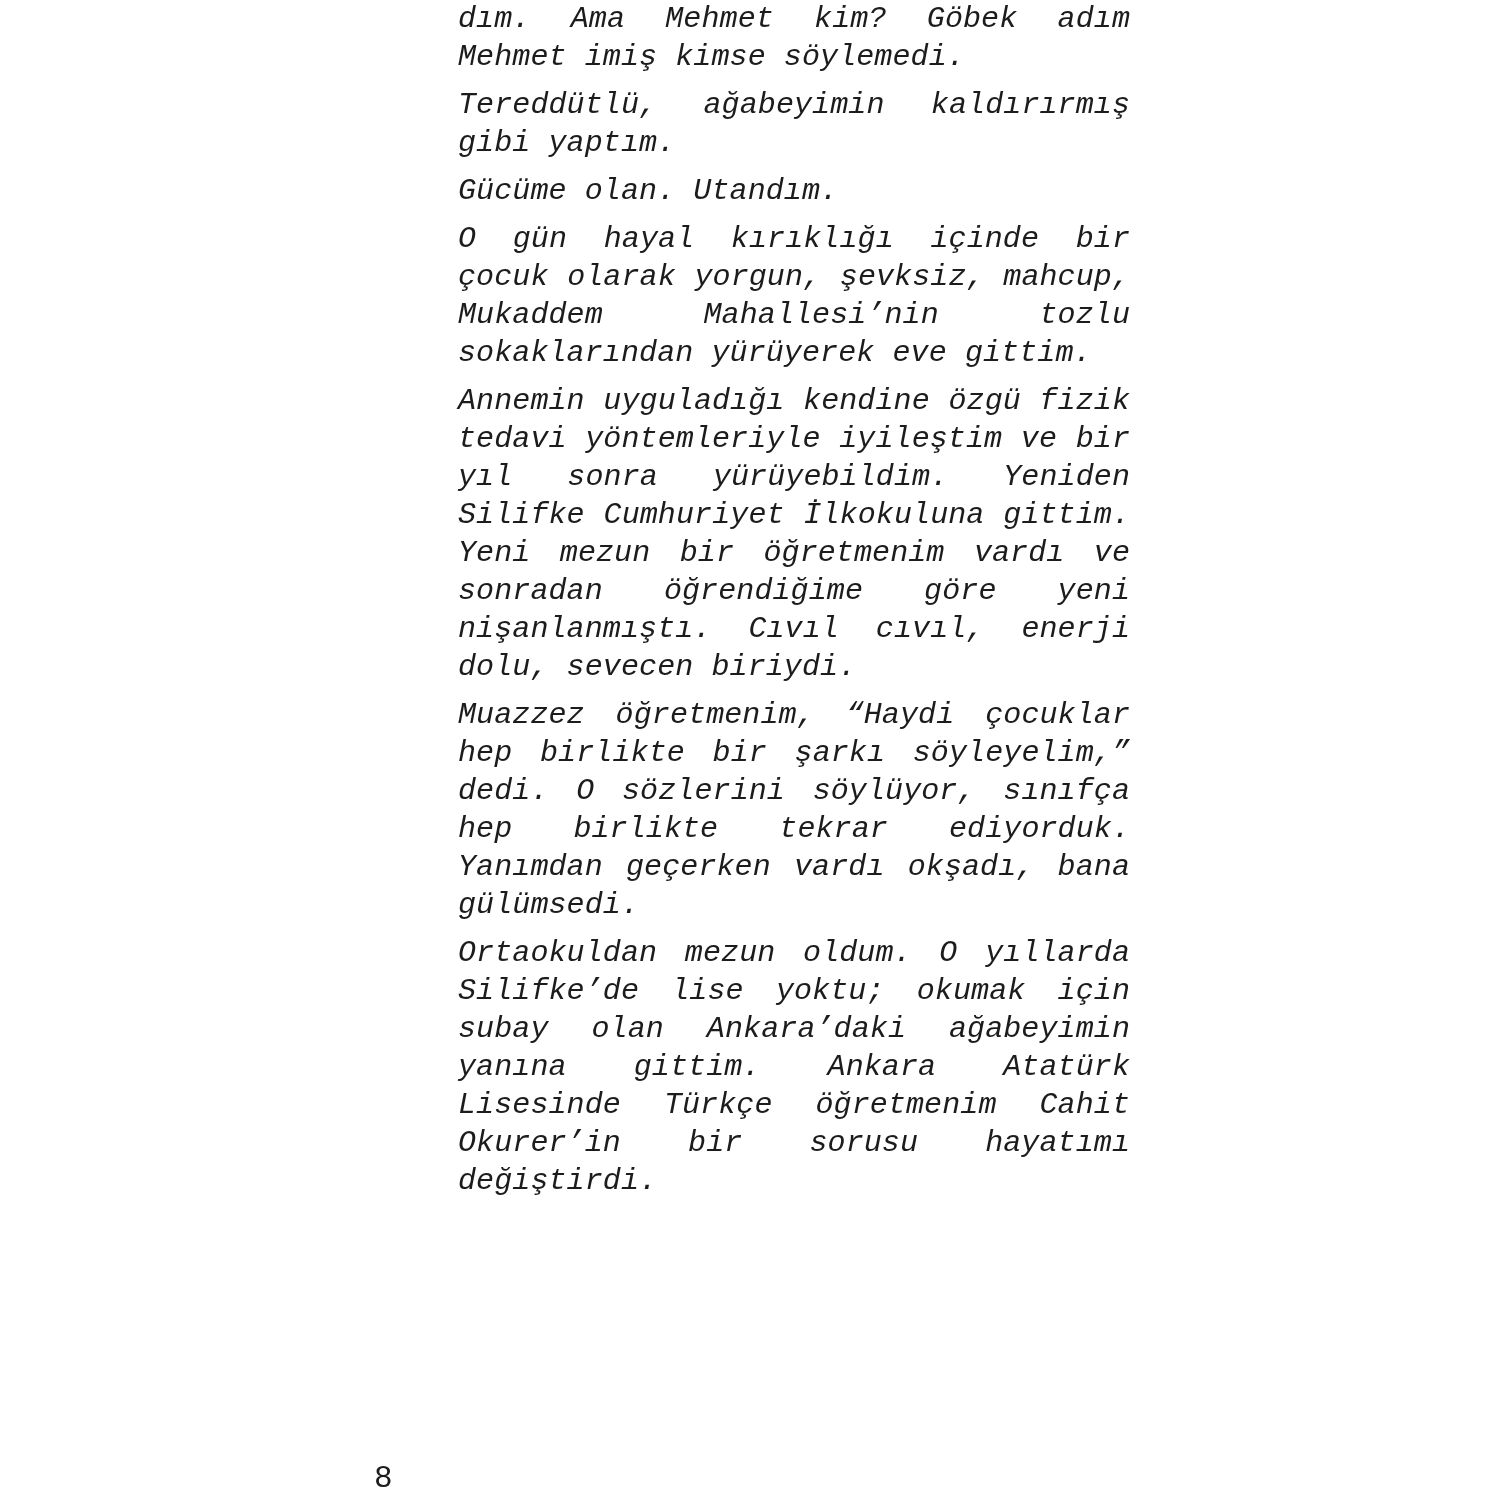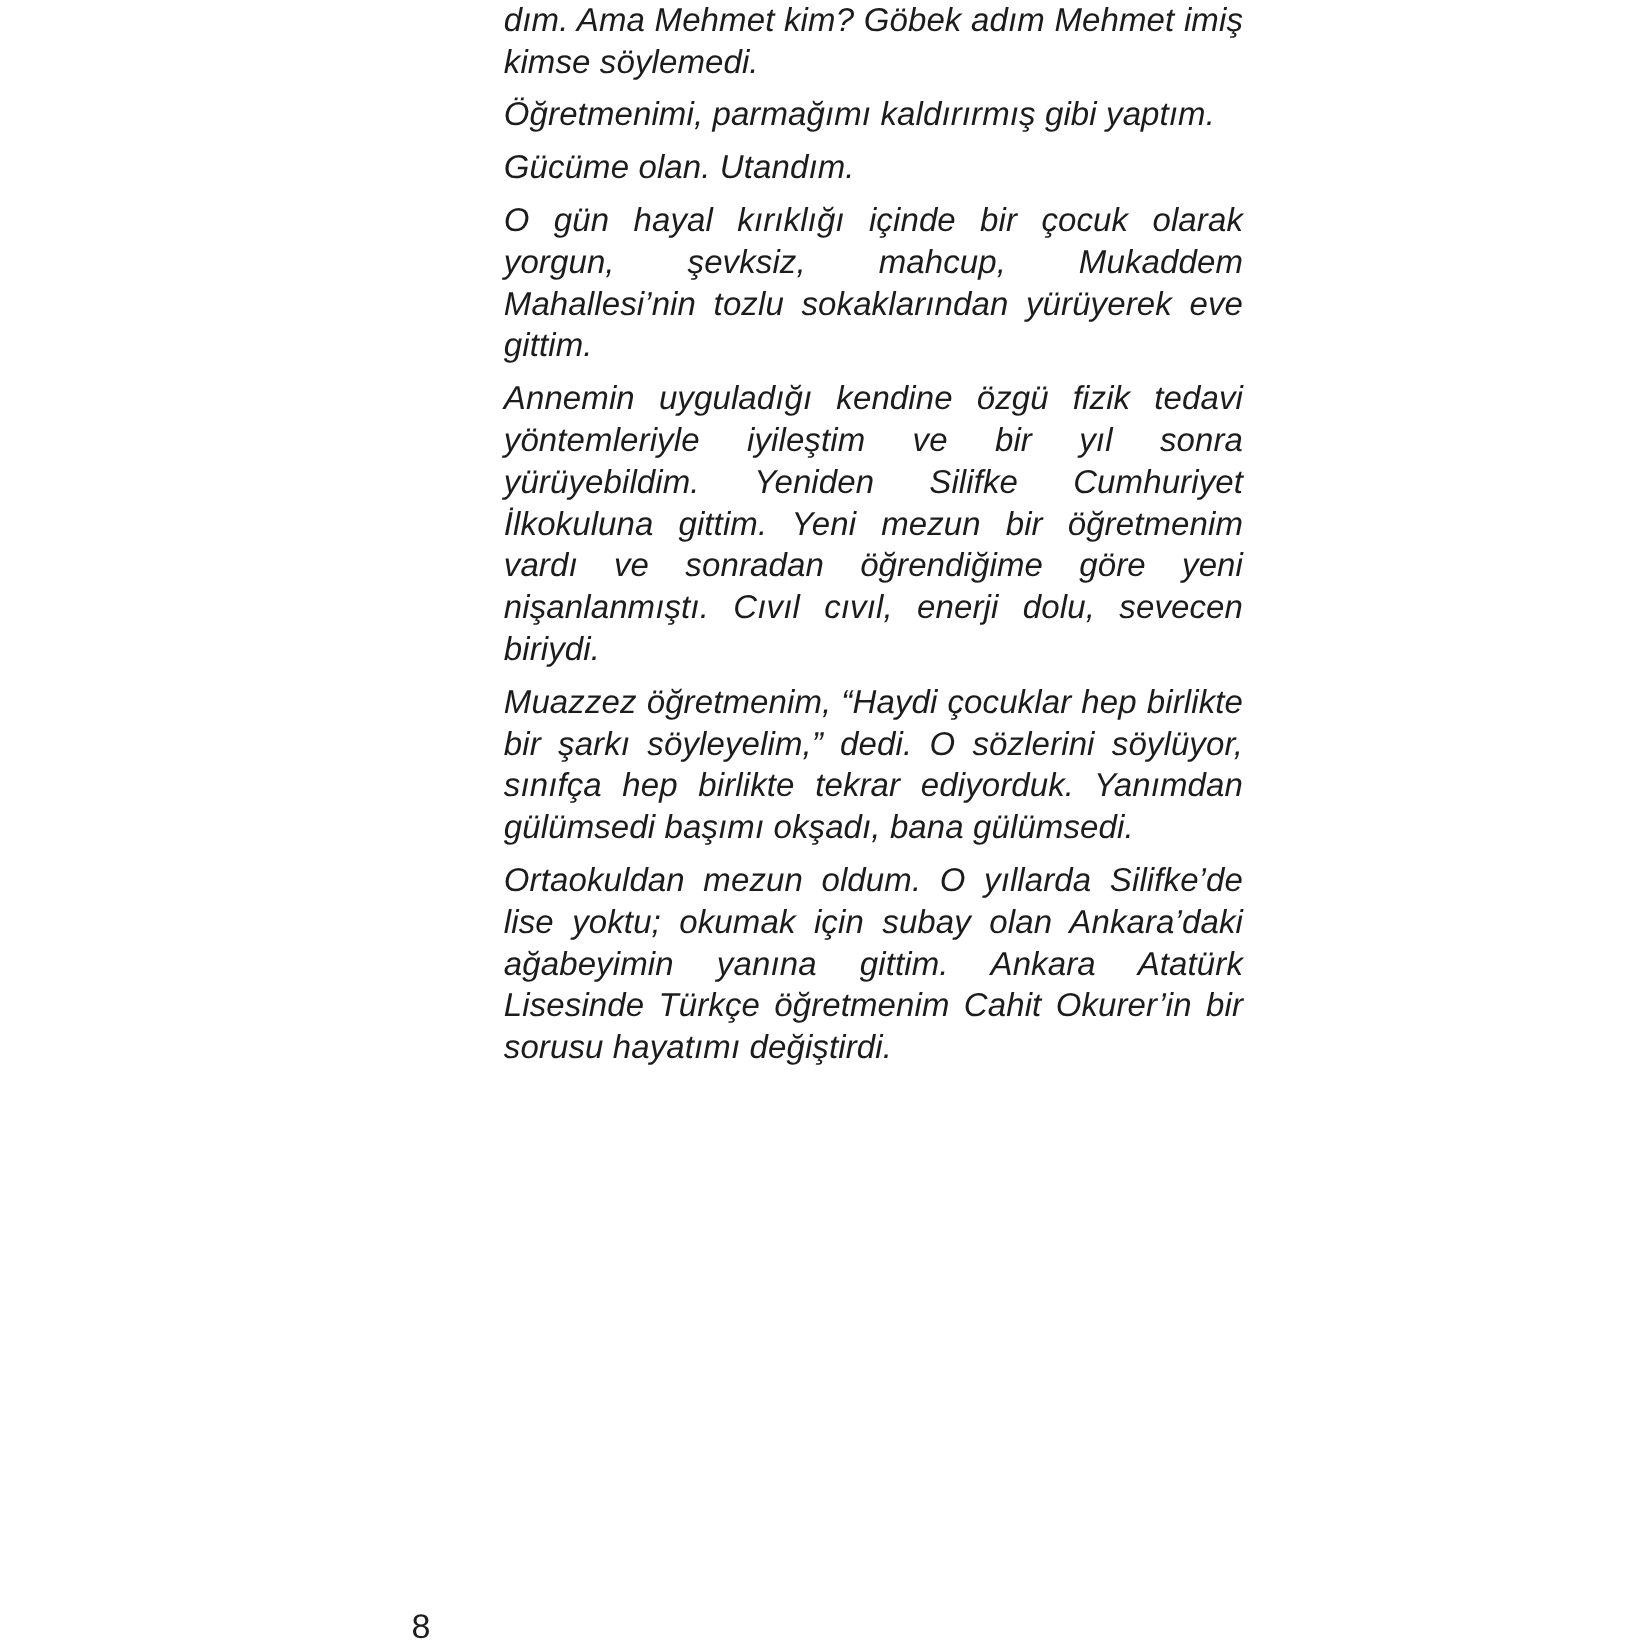--- a/index.html
+++ b/index.html
@@ -6,21 +6,21 @@
     margin: 0;
     padding: 0;
     background: #ffffff;
   }
   .page {
     position: relative;
     width: 1500px;
     height: 1500px;
     background: #ffffff;
     overflow: hidden;
-    font-family: Liberation Sans, sans-serif;
+    font-family: Liberation Mono, monospace;
     color: #1c1c1c;
   }
   .text-block {
     position: absolute;
     left: 458px;
     top: 0px;
     width: 672px;
   }
   .text-block p {
     font-style: italic;
@@ -41,23 +41,23 @@
     color: #1c1c1c;
   }
 </style>
 </head>
 <body>
 
 <div class="page">
 
   <div class="text-block">
     <p>dım. Ama Mehmet kim? Göbek adım Mehmet imiş kimse söylemedi.</p>
-    <p>Öğretmenimi, parmağımı kaldırırmış gibi yaptım.</p>
+    <p>Tereddütlü, ağabeyimin kaldırırmış gibi yaptım.</p>
     <p>Gücüme olan. Utandım.</p>
     <p>O gün hayal kırıklığı içinde bir çocuk olarak yorgun, şevksiz, mahcup, Mukaddem Mahallesi’nin tozlu sokaklarından yürüyerek eve gittim.</p>
     <p>Annemin uyguladığı kendine özgü fizik tedavi yöntemleriyle iyileştim ve bir yıl sonra yürüyebildim. Yeniden Silifke Cumhuriyet İlkokuluna gittim. Yeni mezun bir öğretmenim vardı ve sonradan öğrendiğime göre yeni nişanlanmıştı. Cıvıl cıvıl, enerji dolu, sevecen biriydi.</p>
-    <p>Muazzez öğretmenim, “Haydi çocuklar hep birlikte bir şarkı söyleyelim,” dedi. O sözlerini söylüyor, sınıfça hep birlikte tekrar ediyorduk. Yanımdan gülümsedi başımı okşadı, bana gülümsedi.</p>
+    <p>Muazzez öğretmenim, “Haydi çocuklar hep birlikte bir şarkı söyleyelim,” dedi. O sözlerini söylüyor, sınıfça hep birlikte tekrar ediyorduk. Yanımdan geçerken vardı okşadı, bana gülümsedi.</p>
     <p>Ortaokuldan mezun oldum. O yıllarda Silifke’de lise yoktu; okumak için subay olan Ankara’daki ağabeyimin yanına gittim. Ankara Atatürk Lisesinde Türkçe öğretmenim Cahit Okurer’in bir sorusu hayatımı değiştirdi.</p>
   </div>
 
   <div class="page-number">8</div>
 
 </div>
 
 </body></html>

